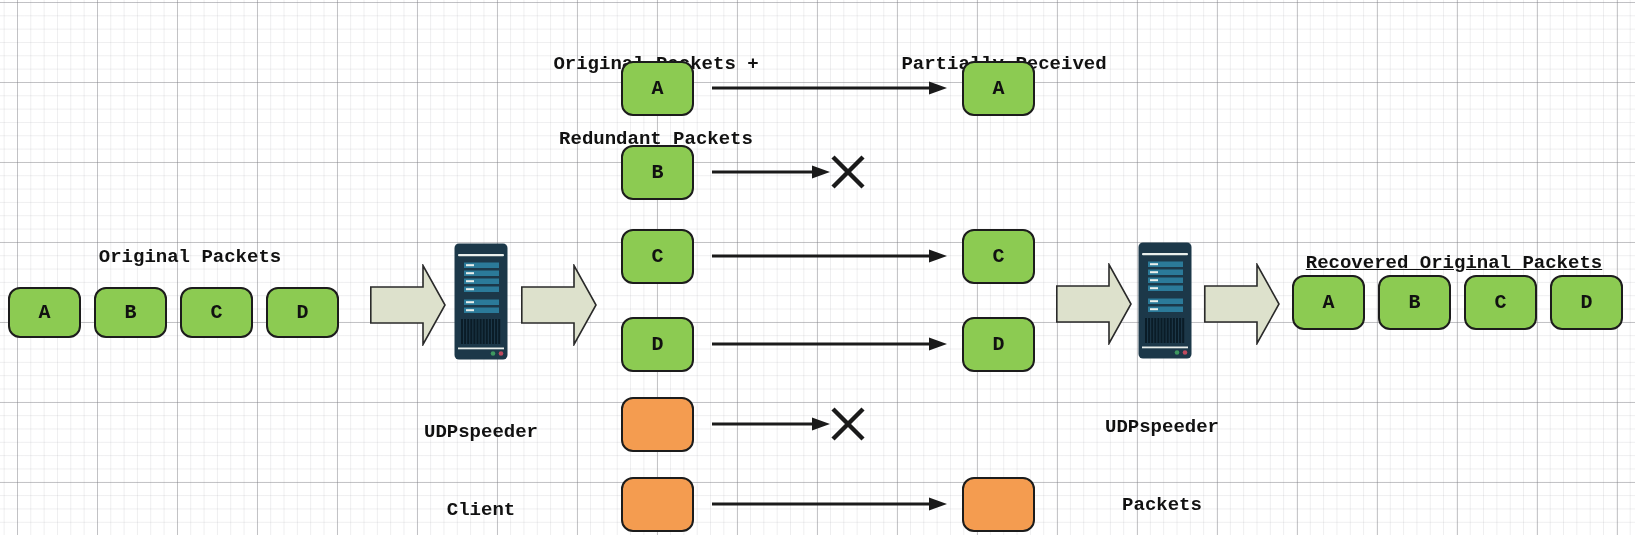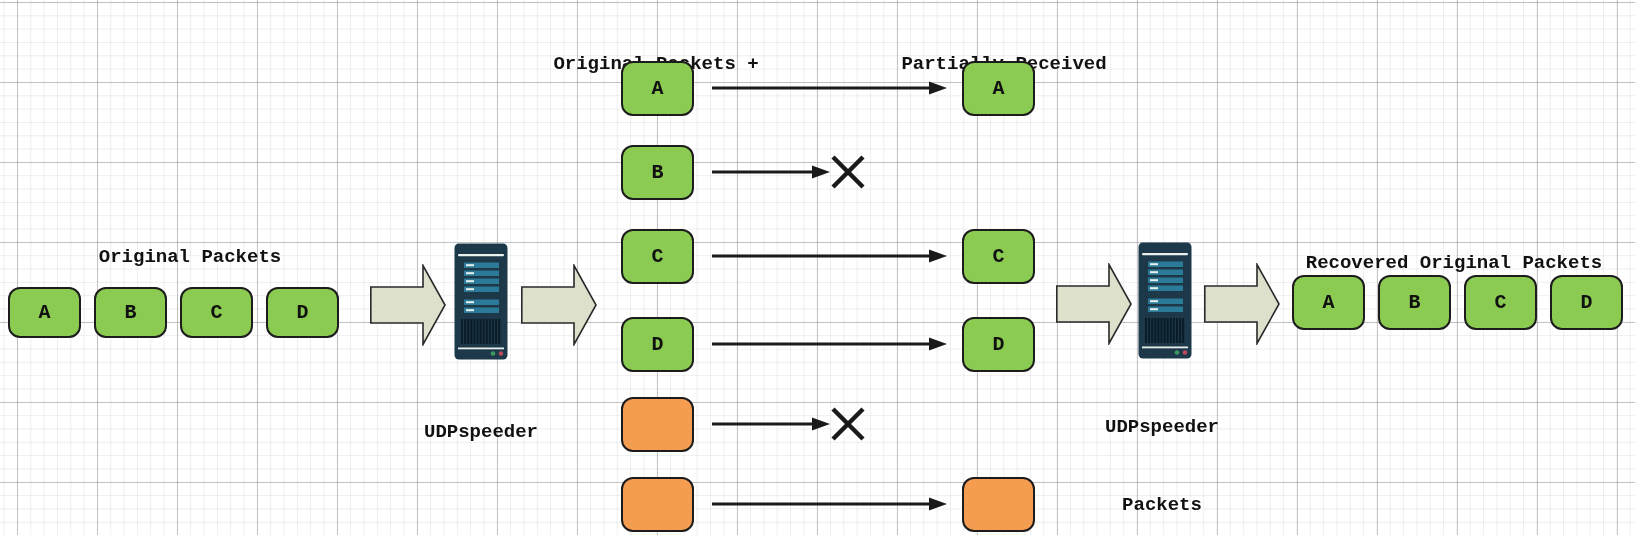--- a/index.html
+++ b/index.html
@@ -99,28 +99,30 @@
         <rect x="41.1" y="76" width="2" height="25"></rect>
       <rect x="44.2" y="76" width="2" height="25"></rect>
     </g>
     <rect x="4" y="104.5" width="46" height="1.8" fill="var(--server-trim)"></rect>
     <circle cx="39" cy="110.5" r="2.3" fill="var(--led-green)"></circle>
     <circle cx="47" cy="110.5" r="2.3" fill="var(--led-red)"></circle>
   </svg>
 
   <div class="abs lbl" style="left:381px;top:367px;width:200px;">
     <div>UDPspeeder</div>
+    <div>Client</div>
   </div>
 
   <svg class="abs" style="left:521px;top:264px;" width="76" height="82" viewBox="0 0 76 82">
     <polygon points="0.8,23 53,23 53,1.5 75,41 53,80.5 53,59 0.8,59" fill="var(--flow-arrow-fill)" stroke="var(--flow-arrow-stroke)" stroke-width="1.6"></polygon>
   </svg>
 
   <div class="abs lbl" style="left:506px;top:2px;width:300px;line-height:25px;">
     <div>Original Packets +</div>
+    <div>Redundant Packets</div>
   </div>
 
   <div class="abs lbl" style="left:854px;top:-3px;width:300px;line-height:27px;">
     <div>Partially Received</div>
   </div>
 
   <div class="abs packet green mid-packet" style="left:621px;top:61px;">
     <span>A</span>
     </div>
   <svg class="abs" style="left:712px;top:80px;" width="236" height="16" viewBox="0 0 236 16">
@@ -233,21 +235,21 @@
 
   <div class="abs lbl" style="left:1062px;top:362px;width:200px;">
     <div>UDPspeeder</div>
     <div>Packets</div>
   </div>
 
   <svg class="abs" style="left:1204px;top:263px;" width="76" height="82" viewBox="0 0 76 82">
     <polygon points="0.8,23 53,23 53,1.5 75,41 53,80.5 53,59 0.8,59" fill="var(--flow-arrow-fill)" stroke="var(--flow-arrow-stroke)" stroke-width="1.6"></polygon>
   </svg>
 
-  <div class="abs lbl" style="left:1304px;top:250px;width:300px;">Recovered Original Packets</div>
+  <div class="abs lbl" style="left:1304px;top:250px;width:300px;text-decoration:underline;">Recovered Original Packets</div>
 
   <div class="abs prow recrow" style="left:1292px;top:275px;">
     <div class="packet green">
         <span>A</span>
       </div>
     <div class="packet green">
         <span>B</span>
       </div>
     <div class="packet green">
         <span>C</span>

